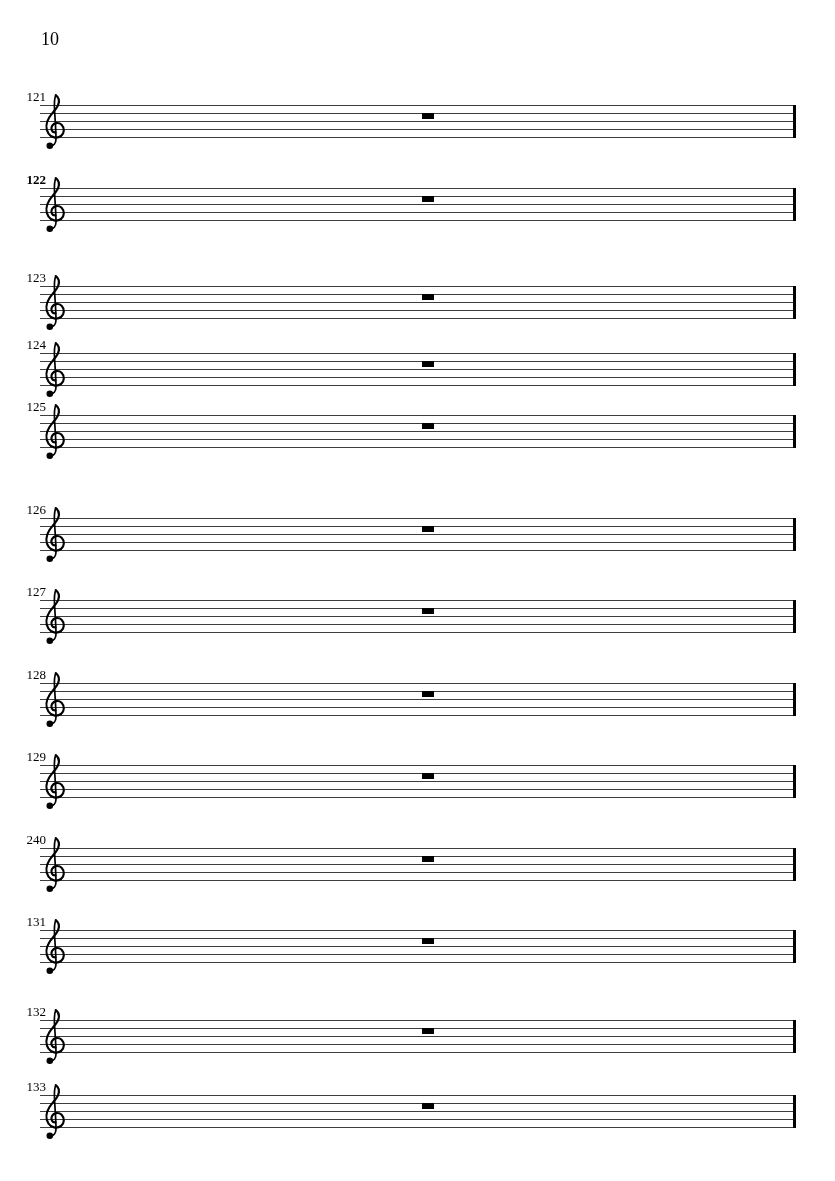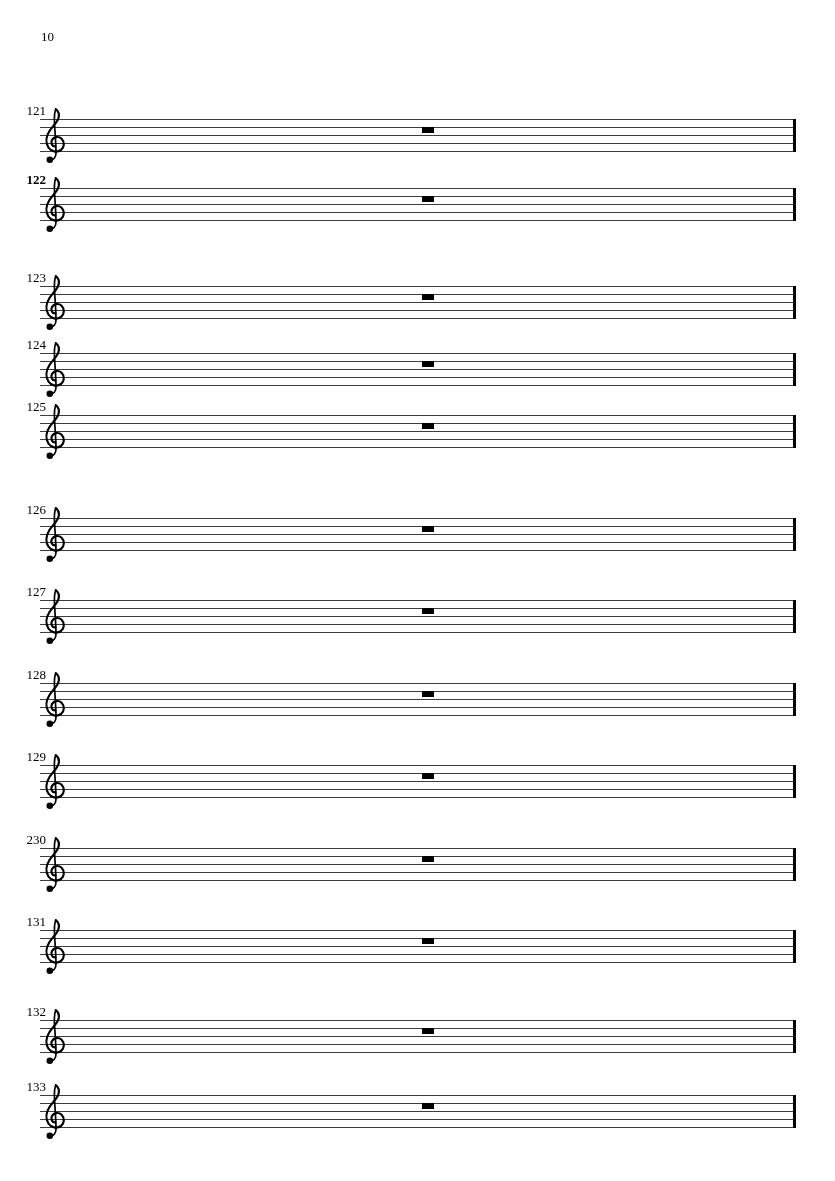--- a/index.html
+++ b/index.html
@@ -19,21 +19,21 @@
     background: var(--bg);
     color: var(--ink);
     font-family: "Liberation Serif", serif;
     overflow: hidden;
     margin: 0 auto;
   }
   .page-number {
     position: absolute;
     left: 41px;
     top: 30px;
-    font-size: 13px;
+    font-size: 18px;
     line-height: 1;
     color: var(--ink);
   }
   .system {
     position: absolute;
     left: 0;
     width: 835px;
     height: 70px;
   }
   .measure-number {
@@ -89,21 +89,21 @@
   .clef .loop { stroke-width: 2.2; }
   .clef .stem { stroke-width: 1.7; }
   .clef .ball { fill: var(--ink); stroke: none; }
 </style>
 </head>
 <body>
 
 <div class="page">
   <div class="page-number">10</div>
   <div id="systems">
-  <div class="system" style="top: 99px;">
+  <div class="system" style="top: 85px;">
     <div class="measure-number">121</div>
     <div class="staff-line l1"></div>
     <div class="staff-line l2"></div>
     <div class="staff-line l3"></div>
     <div class="staff-line l4"></div>
     <div class="staff-line l5"></div>
     <svg class="clef" viewBox="0 0 24 58" preserveAspectRatio="none" aria-hidden="true">
       <path class="stem" d="M 12.8 2.2
                             C 10.8 6.5, 11.2 12, 11.6 18
                             C 12.2 28, 13 38, 13 46
@@ -324,21 +324,21 @@
                             C 21.4 40.6, 21.8 35.0, 18.6 31.8
                             C 15.8 29.0, 10.8 29.6, 9.0 33.0
                             C 7.4 36.2, 9.0 39.6, 12.4 39.4"></path>
       <circle class="ball" cx="6.8" cy="52.8" r="3.3"></circle>
     </svg>
     <div class="whole-rest"></div>
     <div class="end-barline"></div>
   </div>
 
   <div class="system" style="top: 828px;">
-    <div class="measure-number">230</div>
+    <div class="measure-number">240</div>
     <div class="staff-line l1"></div>
     <div class="staff-line l2"></div>
     <div class="staff-line l3"></div>
     <div class="staff-line l4"></div>
     <div class="staff-line l5"></div>
     <svg class="clef" viewBox="0 0 24 58" preserveAspectRatio="none" aria-hidden="true">
       <path class="stem" d="M 12.8 2.2
                             C 10.8 6.5, 11.2 12, 11.6 18
                             C 12.2 28, 13 38, 13 46
                             C 13 50.5, 10.5 53.2, 7 52.8"></path>

